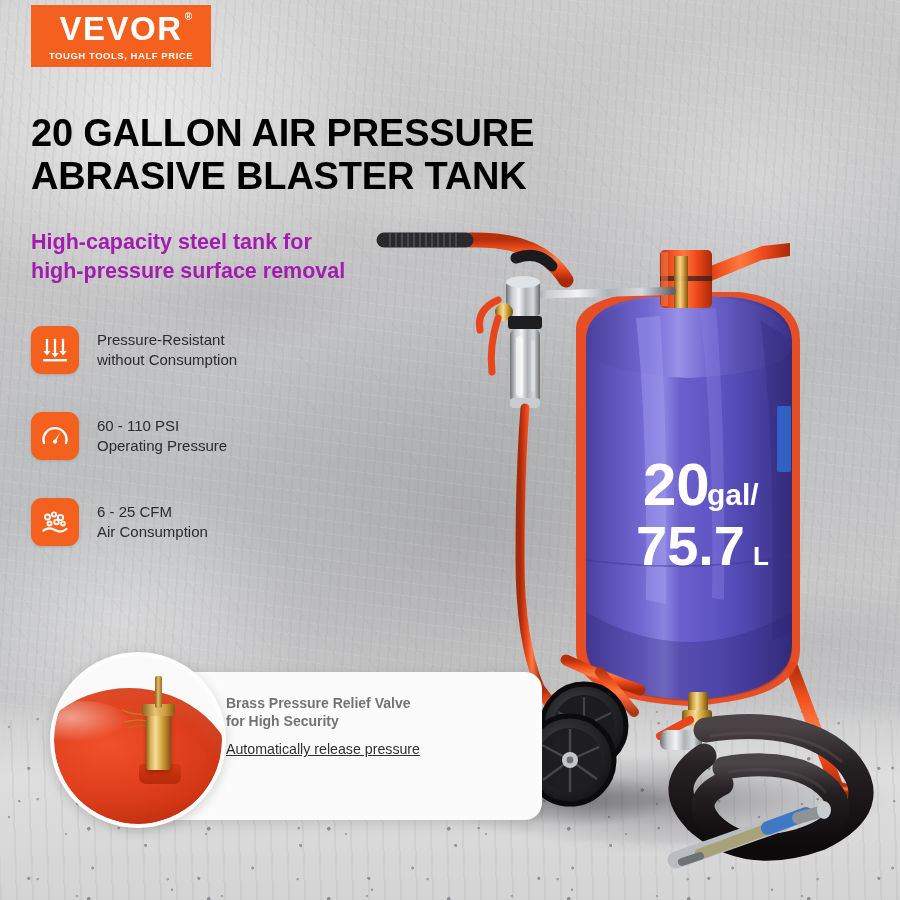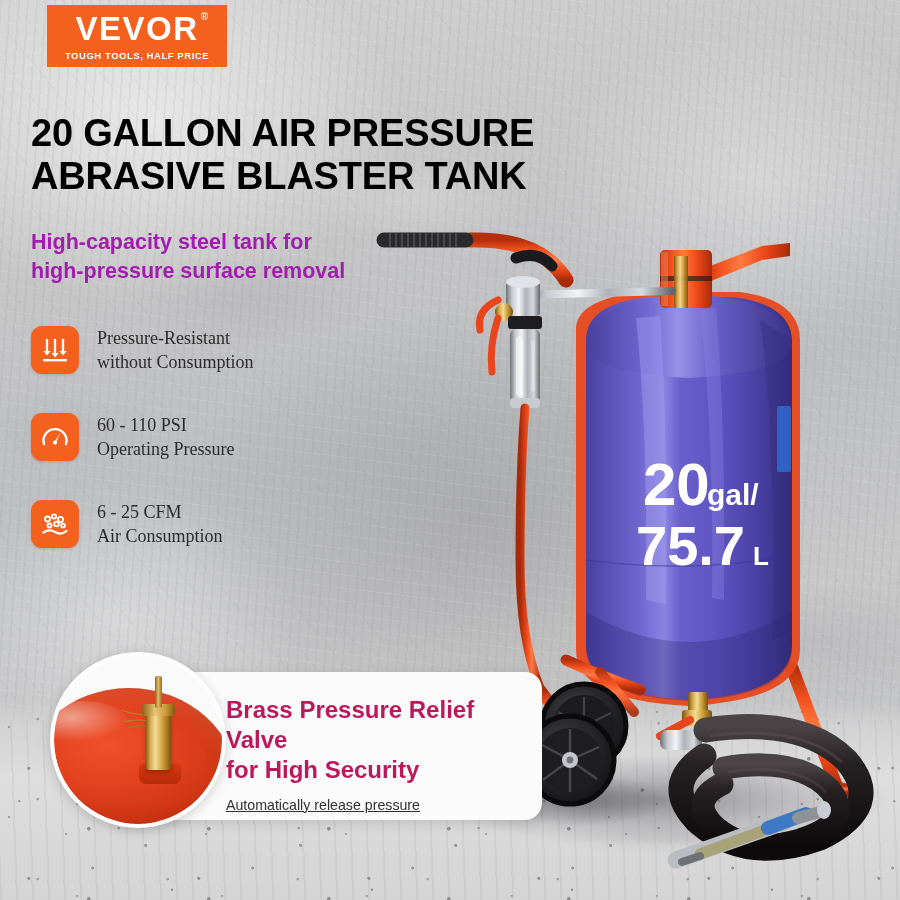--- a/index.html
+++ b/index.html
@@ -66,21 +66,21 @@
     background:
       repeating-linear-gradient(88deg, rgba(130,130,135,.28) 0 2px, rgba(0,0,0,0) 2px 16px),
       radial-gradient(ellipse 260px 26px at 300px 60px, rgba(120,120,126,.45), rgba(0,0,0,0) 72%),
       radial-gradient(ellipse 220px 22px at 700px 120px, rgba(120,120,126,.35), rgba(0,0,0,0) 72%);
   }
 
   
   #logo {
     position:absolute; left:31px; top:5px; width:180px; height:62px;
     background:#F4611F; z-index:8;
-    display:flex; flex-direction:column; align-items:center; justify-content:center;margin-left:16px;
+    display:flex; flex-direction:column; align-items:center; justify-content:center;
   }
   #logo .wordmark {
     color:#fff; font-weight:bold; font-size:33px; letter-spacing:1.5px;
     line-height:1; position:relative; font-family:"Liberation Sans",sans-serif;
   }
   #logo .reg {
     position:absolute; right:-11px; top:0px; font-size:10px; font-weight:bold;
   }
   #logo .tagline {
     color:#fff; font-size:9.5px; font-weight:bold; letter-spacing:.55px;
@@ -102,35 +102,35 @@
   #subhead .l2 { display:block; }
 
   
   #features { position:absolute; left:31px; top:326px; z-index:8; }
   .feature { display:flex; align-items:center; margin-bottom:38px; }
   .feat-icon {
     width:48px; height:48px; border-radius:11px; background:#F4611F;
     flex:0 0 48px; display:flex; align-items:center; justify-content:center;
     box-shadow:0 1px 3px rgba(0,0,0,.14);
   }
-  .feat-text { margin-left:18px; color:#2b2b2b; font-size:18px; line-height:1.36;font-family:Liberation Serif, serif; }
+  .feat-text { margin-left:18px; color:#2b2b2b; font-size:15px; line-height:1.36; }
   .feat-text .ln { display:block; white-space:nowrap; }
 
   
   #product { position:absolute; left:0; top:0; width:900px; height:900px; z-index:5; }
 
   
   #callout {
     position:absolute; left:108px; top:672px; width:434px; height:148px;
     background:#fbfbfb; border-radius:17px; z-index:9;
     box-shadow:0 3px 13px rgba(0,0,0,.13);
   }
   #callout .ctext { position:absolute; left:118px; top:23px; width:300px; }
   #callout .ctitle {
-    color:#be185d; font-weight:bold; font-size:24px; line-height:1.26;
+    color:#737373; font-weight:bold; font-size:14px; line-height:1.26;
   }
   #callout .ctitle .l2 { display:block; }
   #callout .cdesc {
     margin-top:10px; color:#303030; font-size:14.2px; line-height:1.32;text-decoration:underline;
   }
   #callout .cdesc .l2 { display:block; }
 
   #photo-circle {
     position:absolute; left:50px; top:652px; width:176px; height:176px;
     border-radius:50%; z-index:10; overflow:hidden;

